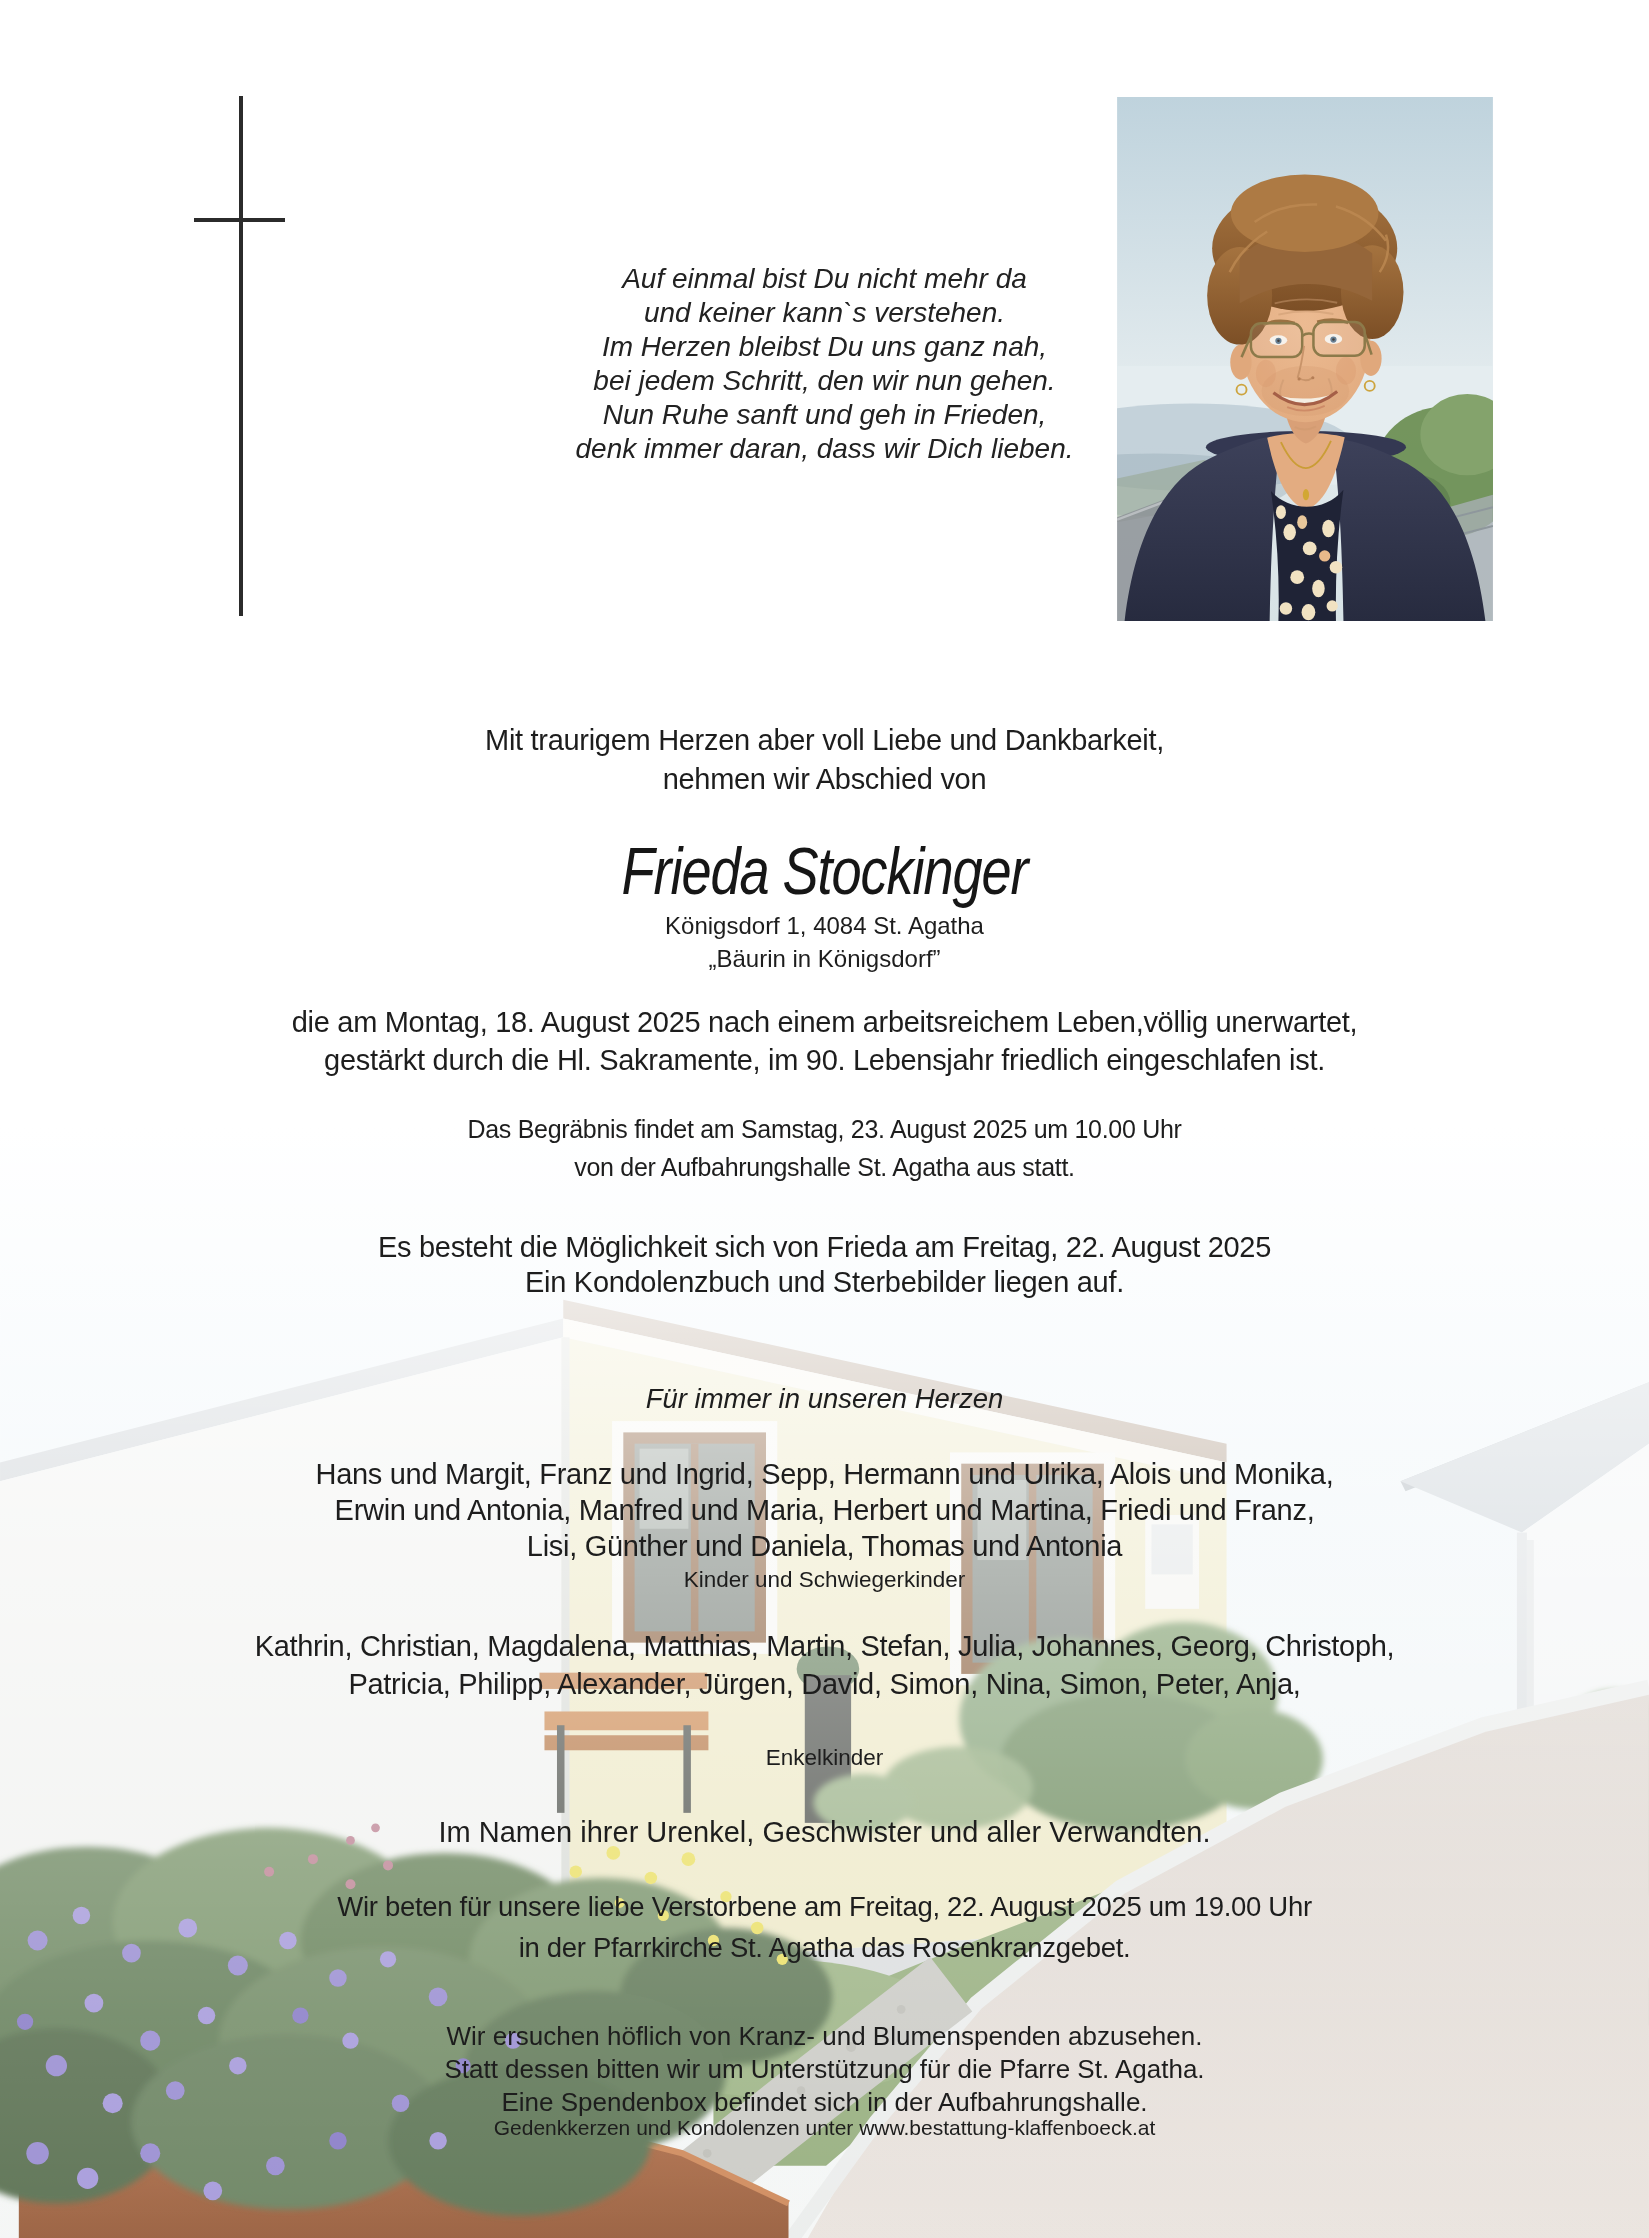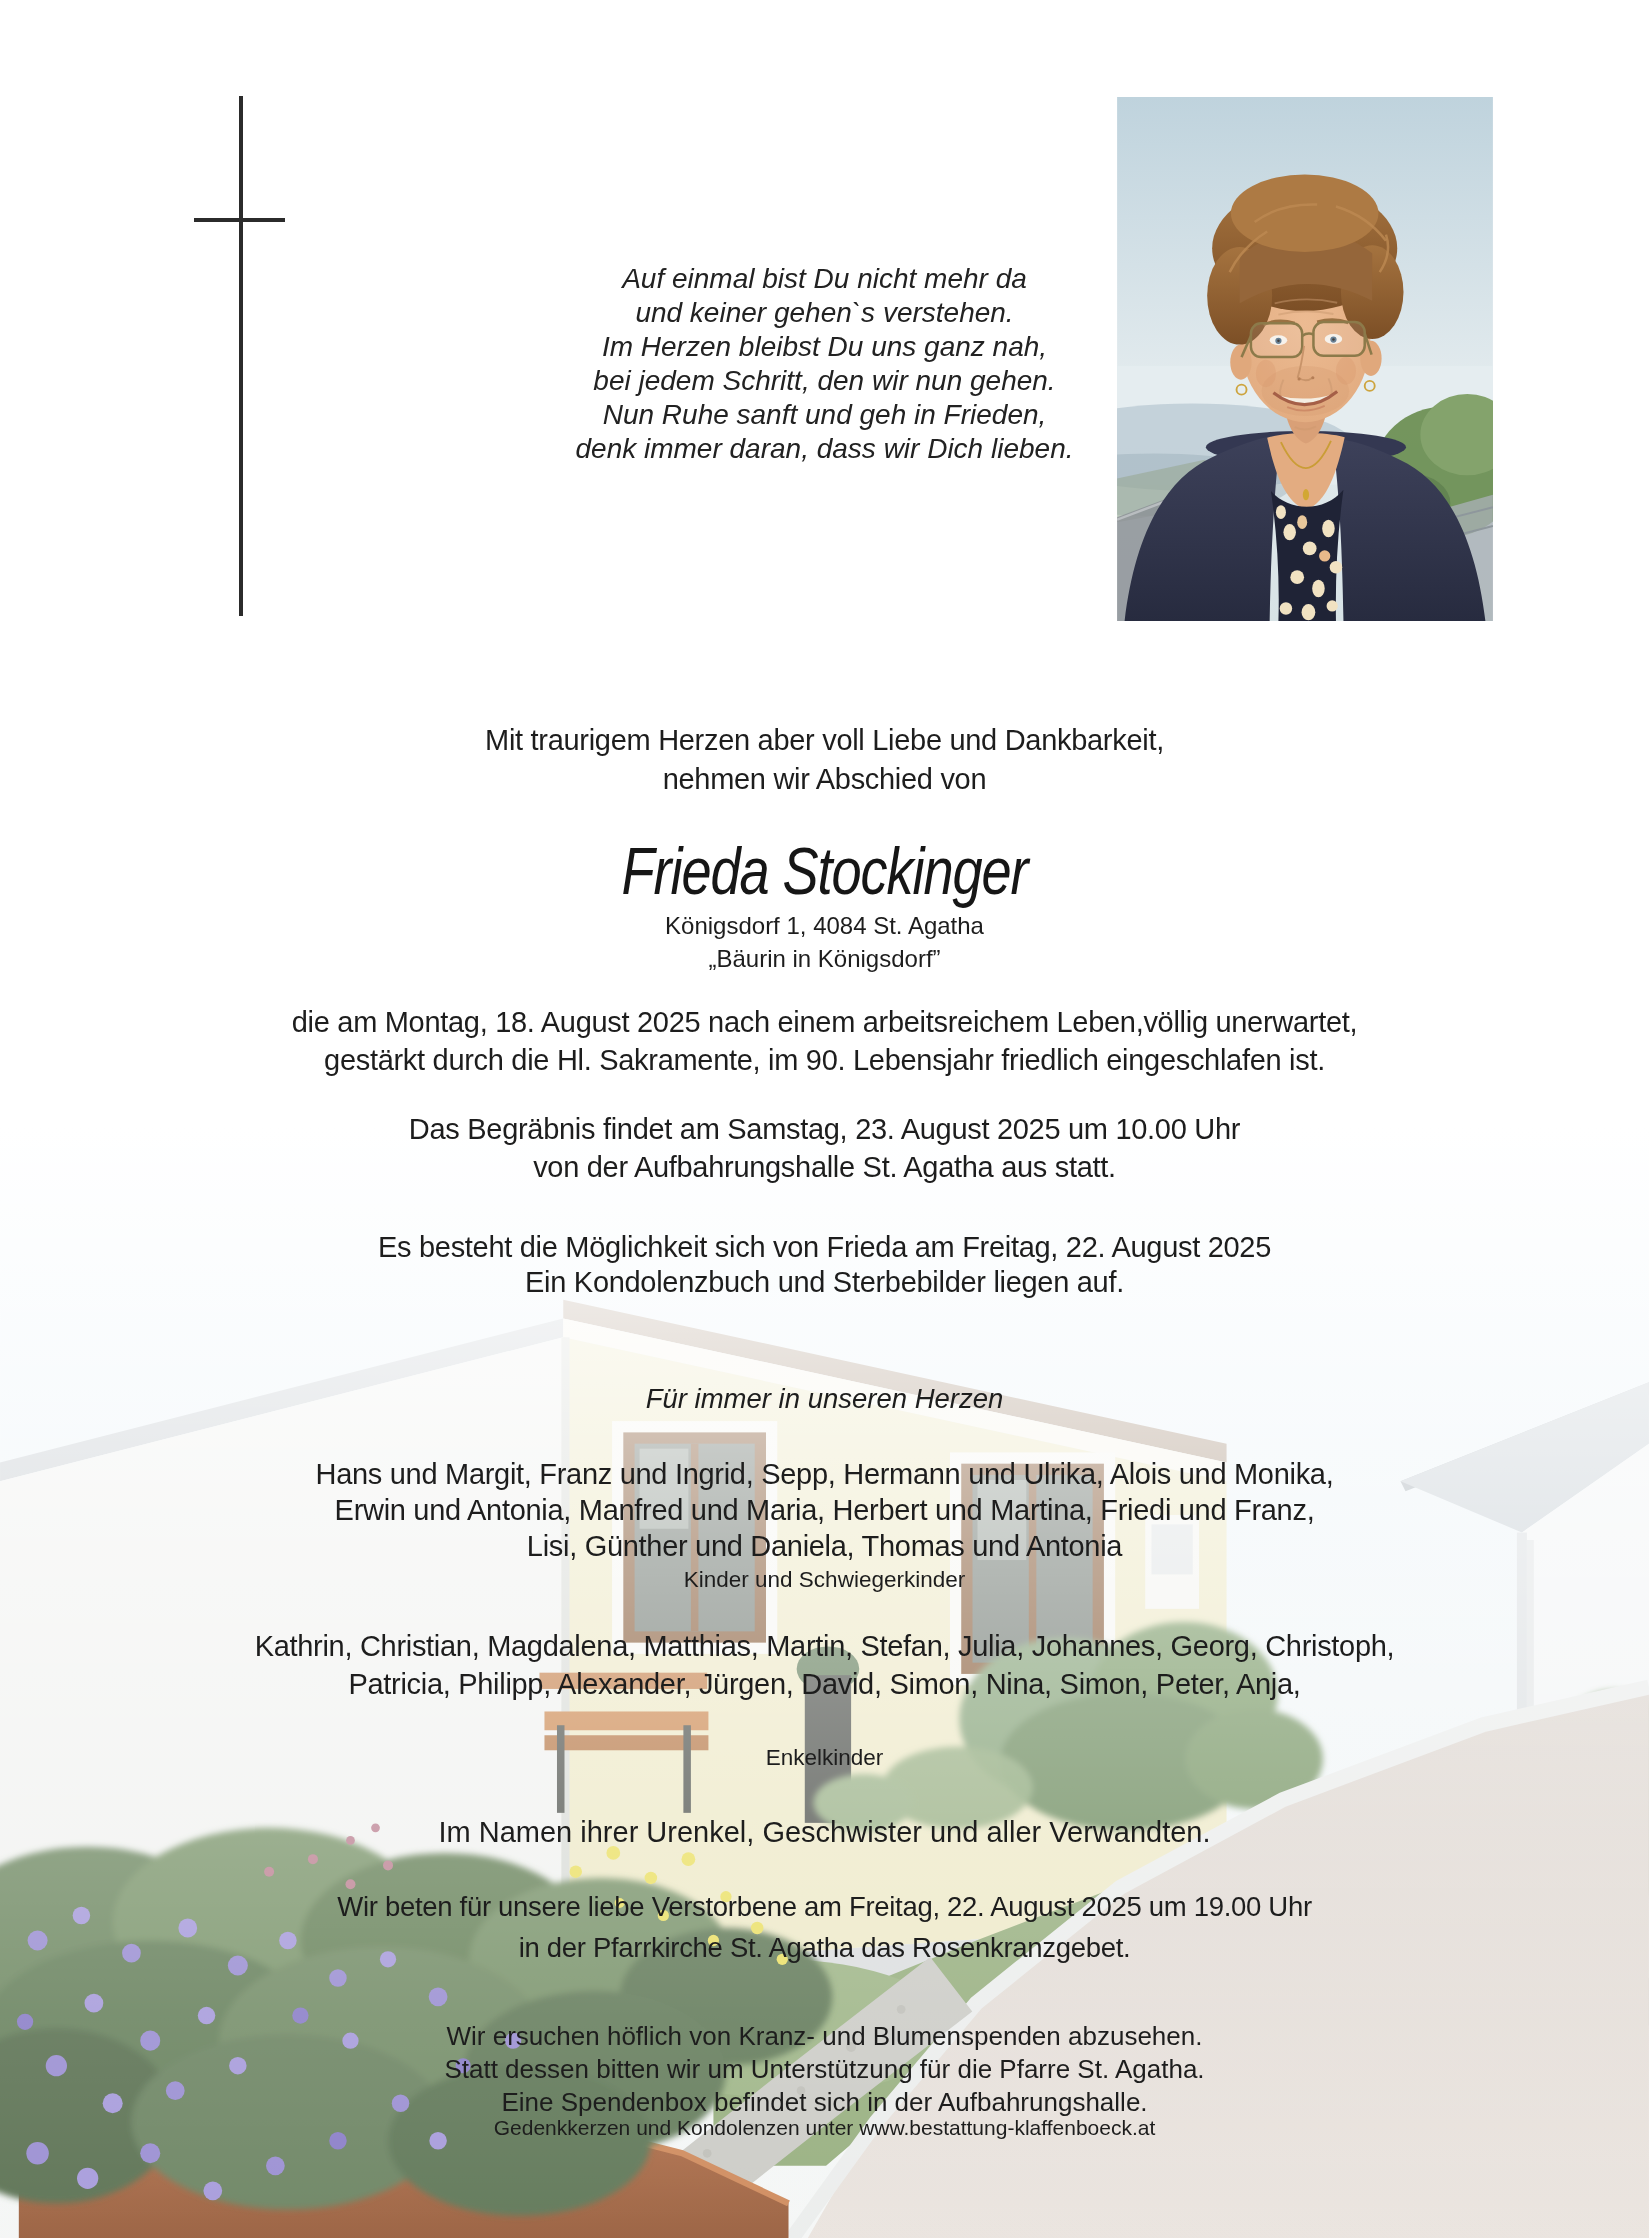--- a/index.html
+++ b/index.html
@@ -12,21 +12,21 @@
     font-family:"Liberation Sans", sans-serif;
     color:#1d1d1d;
   }
   .abs{position:absolute;left:0;width:1649px;text-align:center;}
   .tblock div{white-space:nowrap;}
   .poem{top:262px;font-size:28px;line-height:34px;font-style:italic;color:#222;}
   .intro{top:721px;font-size:29px;line-height:39px;letter-spacing:-0.3px;}
   .name{top:827px;font-size:66px;line-height:88px;font-style:italic;font-weight:400;transform:scaleX(0.82);transform-origin:50% 0;letter-spacing:-1.3px;color:#161616;}
   .addr{top:909px;font-size:24px;line-height:33px;}
   .para1{top:1003px;font-size:29px;line-height:38px;letter-spacing:-0.3px;}
-  .para2{top:1110px;font-size:29px;line-height:38px;letter-spacing:-0.3px;}
+  .para2{top:1110px;font-size:25px;line-height:38px;letter-spacing:-0.3px;}
   .para3{top:1230px;font-size:29px;line-height:35px;letter-spacing:-0.3px;}
   .motto{top:1384px;font-size:27.5px;line-height:29px;font-style:italic;}
   .children{top:1456px;font-size:29px;line-height:36px;letter-spacing:-0.3px;}
   .children-label{top:1569px;font-size:22.5px;line-height:22.5px;}
   .enkel{top:1627px;font-size:29px;line-height:38px;letter-spacing:-0.3px;}
   .enkel-label{top:1747px;font-size:22.5px;line-height:22.5px;}
   .im-namen{top:1817px;font-size:29px;line-height:30px;}
   .rosary{top:1886px;font-size:27.5px;line-height:41px;letter-spacing:-0.3px;}
   .donations{top:2002px;font-size:26px;line-height:33px;margin-top:18px;}
   .footer-line{top:2117px;font-size:21px;line-height:21px;}
@@ -330,21 +330,21 @@
       <path d="M 250 473 Q 301 512 352 471" stroke="#a55f47" stroke-width="5" fill="none"></path>
       <path d="M 272 496 Q 301 508 332 494" stroke="#c67f5e" stroke-width="3" fill="none" opacity="0.7"></path>
       <path d="M 284 528 Q 301 536 318 527" stroke="#cf9a70" stroke-width="3" fill="none" opacity="0.6"></path>
       <ellipse cx="238" cy="442" rx="16" ry="22" fill="#d6946a" opacity="0.3"></ellipse>
       <ellipse cx="366" cy="438" rx="16" ry="22" fill="#d6946a" opacity="0.3"></ellipse>
     </svg>
   </div>
 
   <div class="abs poem tblock">
     <div>Auf einmal bist Du nicht mehr da</div>
-    <div>und keiner gehen`s verstehen.</div>
+    <div>und keiner kann`s verstehen.</div>
     <div>Im Herzen bleibst Du uns ganz nah,</div>
     <div>bei jedem Schritt, den wir nun gehen.</div>
     <div>Nun Ruhe sanft und geh in Frieden,</div>
     <div>denk immer daran, dass wir Dich lieben.</div>
   </div>
 
   <div class="abs intro tblock">
     <div>Mit traurigem Herzen aber voll Liebe und Dankbarkeit,</div>
     <div>nehmen wir Abschied von</div>
   </div>

